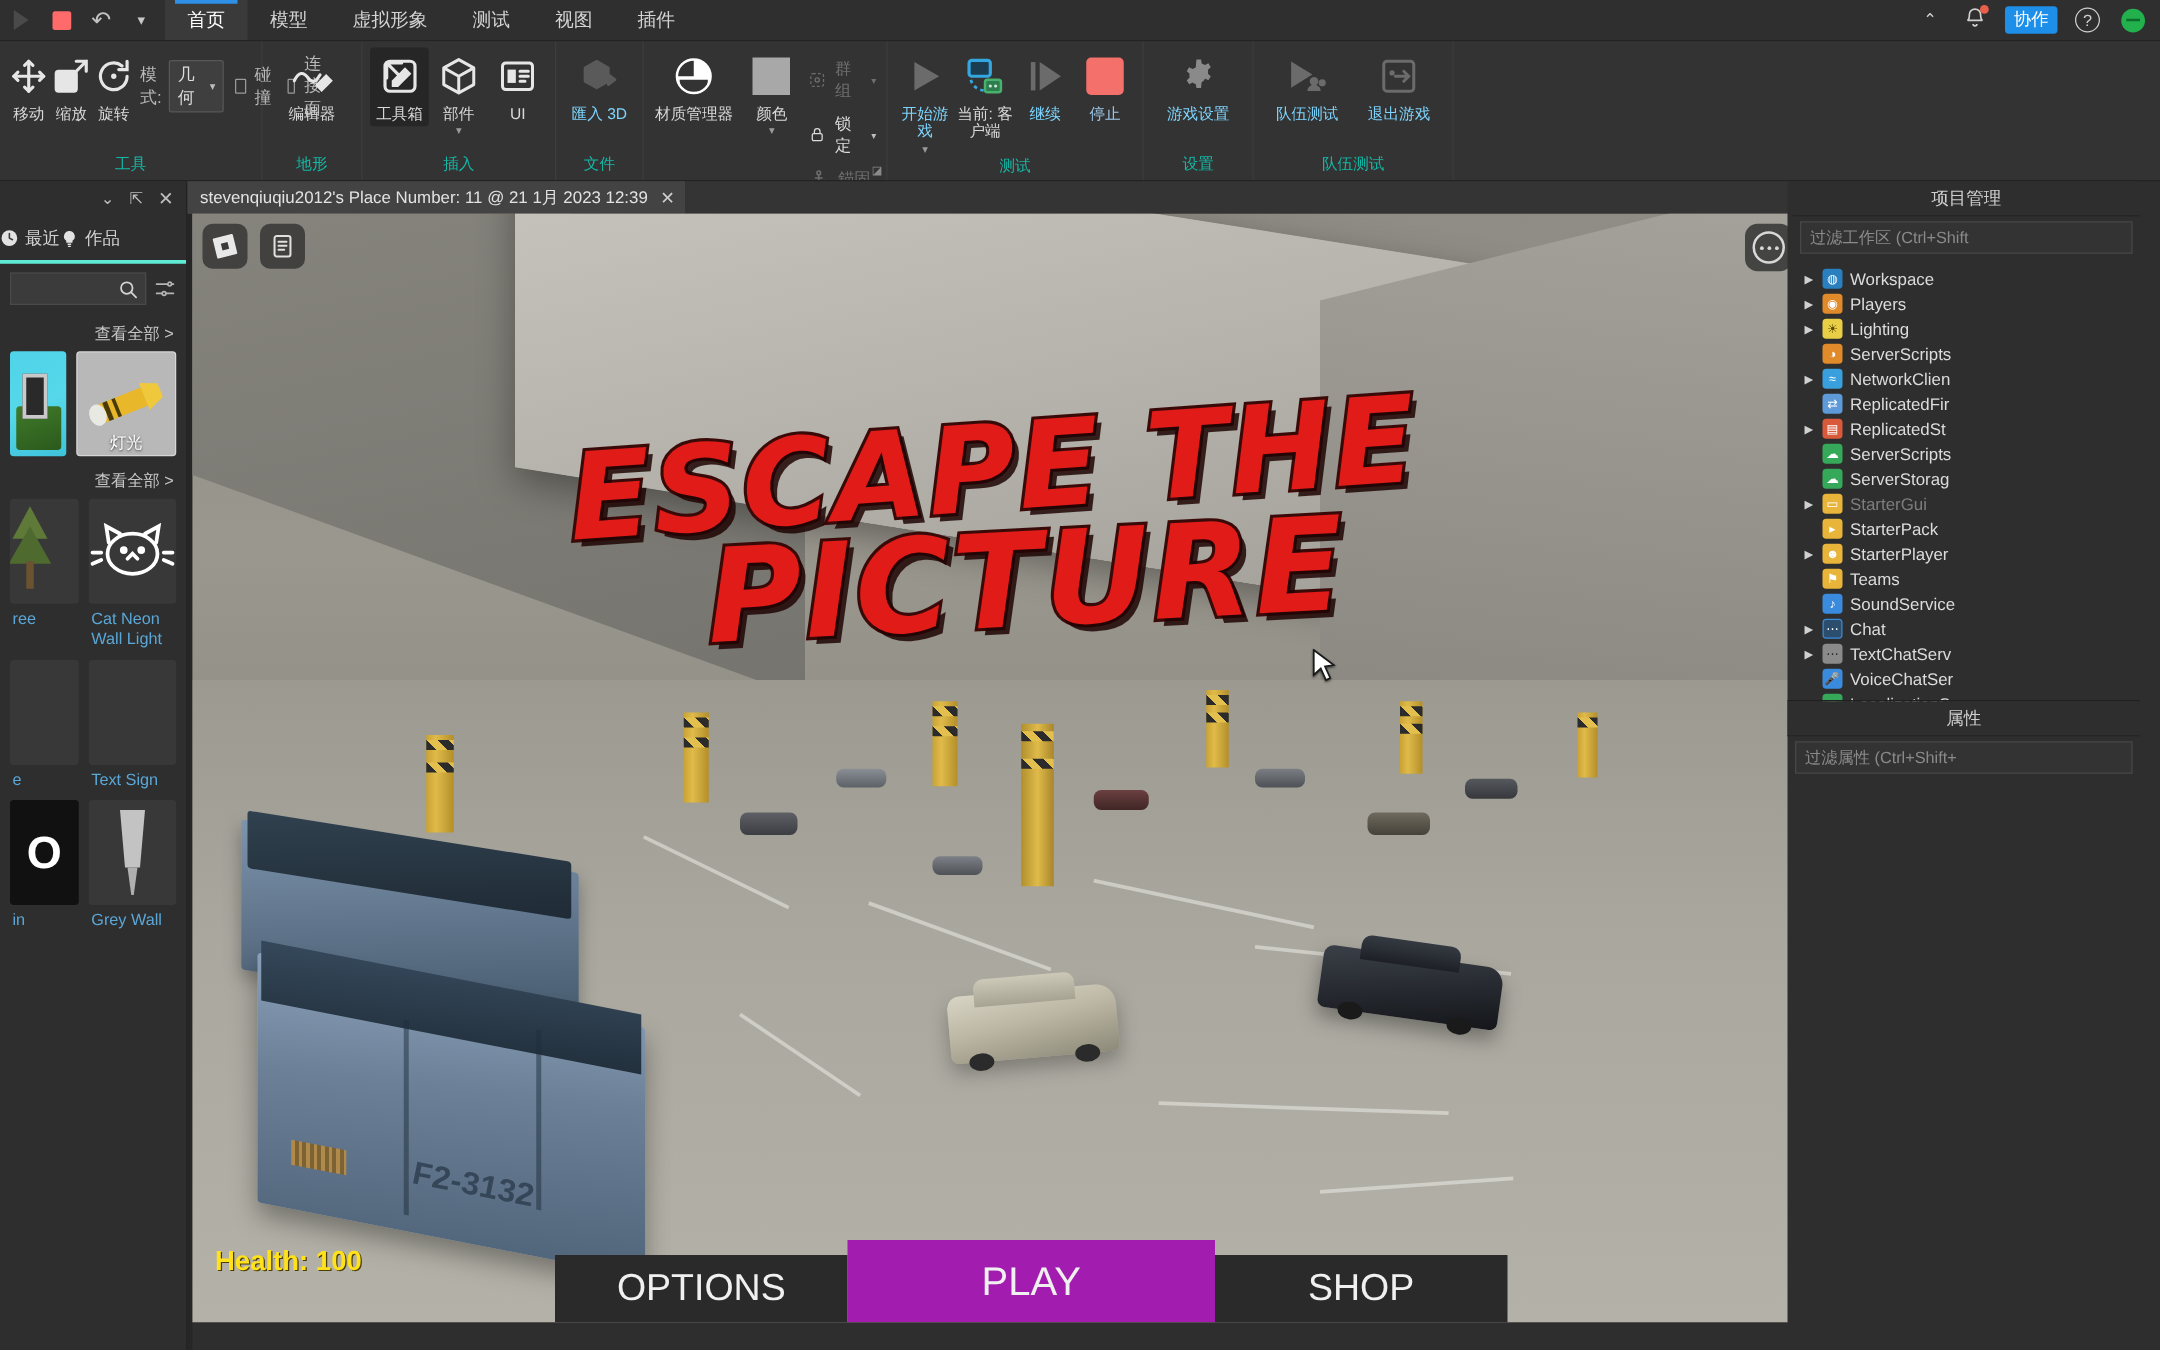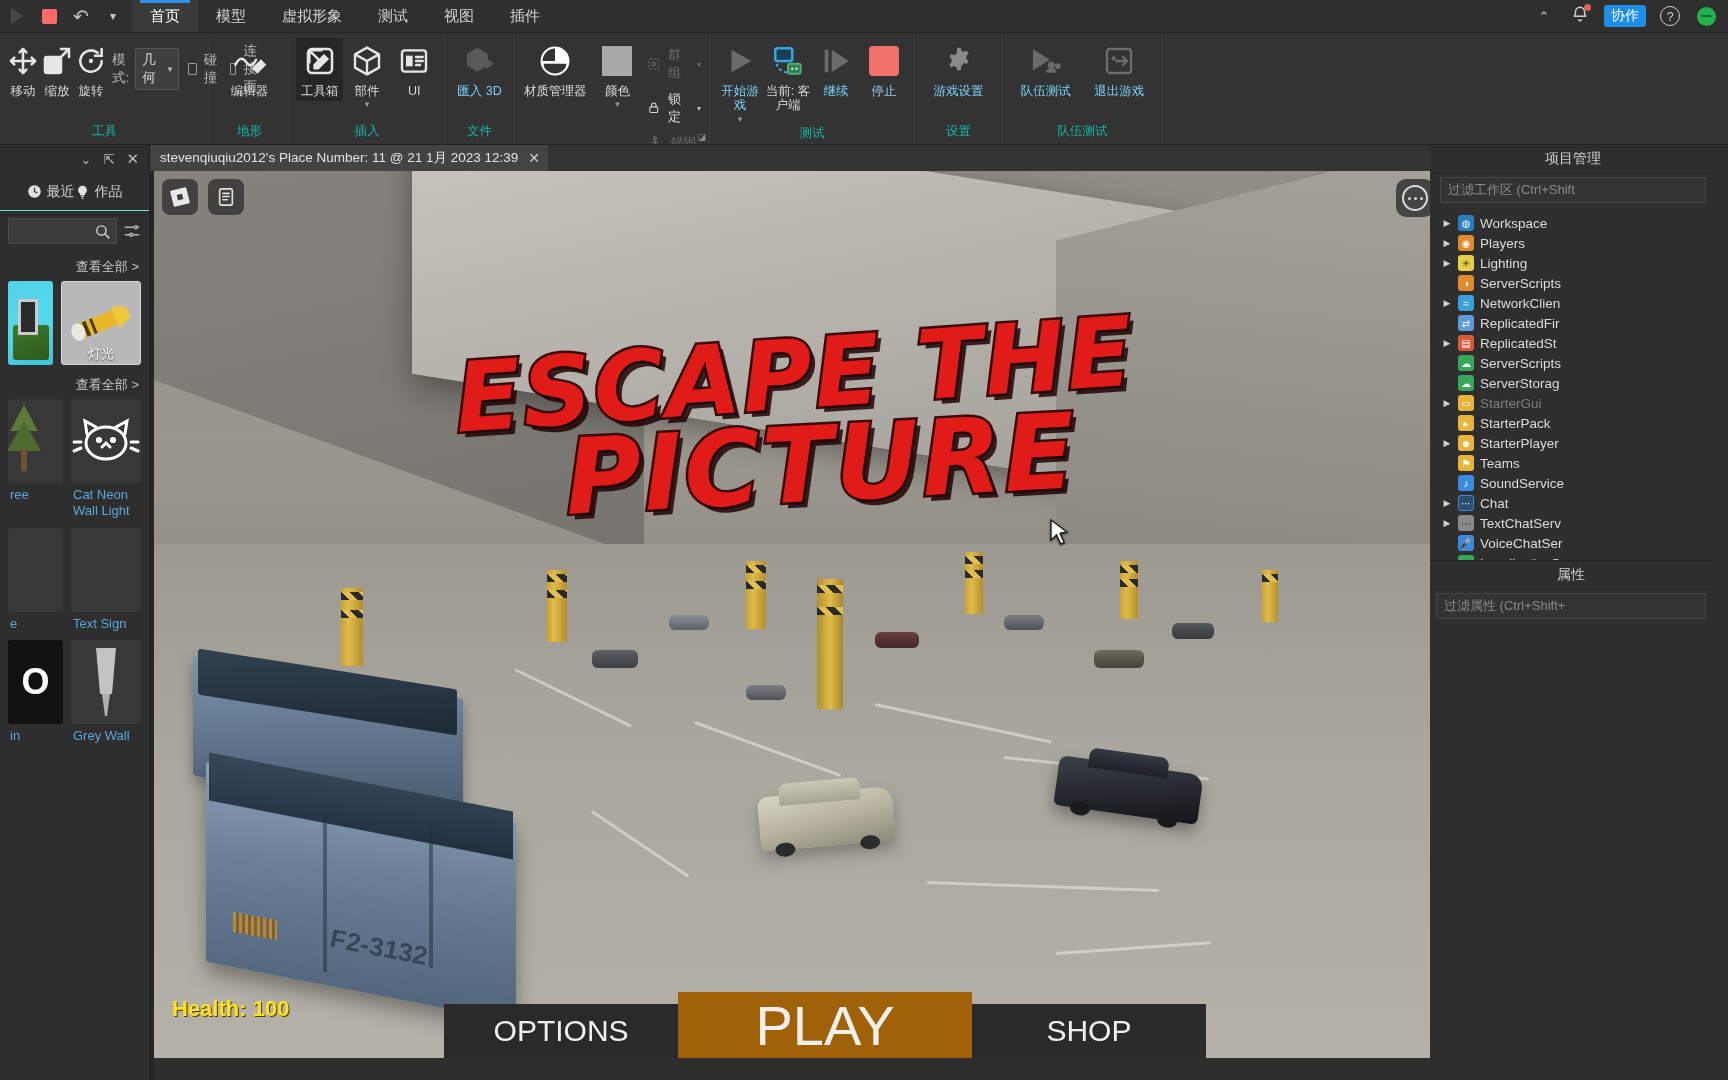--- a/index.html
+++ b/index.html
@@ -75,21 +75,21 @@
   .small-row { display: flex; align-items: center; gap: 7px; font-size: 13px; color: #8a8a8a; padding: 2px 2px; }
   .small-col { display: flex; flex-direction: column; gap: 4px; padding-top: 6px; }
   .expander { position: absolute; right: 3px; bottom: 2px; font-size: 9px; color: #8a8a8a; }
 
   
   .toolbox {
     position: absolute; top: 145px; left: 0; width: 150px; bottom: 0;
     background: #2e2e2e; border-right: 1px solid #202020; overflow: hidden;
   }
   .tb-head { height: 28px; display: flex; align-items: center; justify-content: flex-end; gap: 12px; padding-right: 10px; color: #bdbdbd; font-size: 14px; }
-  .tb-tabs { height: 38px; display: flex; align-items: center; justify-content: center; border-bottom: 1px solid #5eead4; }
+  .tb-tabs { height: 38px; display: flex; align-items: center; justify-content: flex-start; border-bottom: 3px solid #5eead4; }
   .tb-tab { display: flex; align-items: center; gap: 5px; font-size: 14px; color: #d2d2d2; }
   .tb-search { height: 40px; display: flex; align-items: center; gap: 6px; padding: 0 8px; }
   .tb-input { flex: 1; height: 26px; background: #3b3b3b; border: 1px solid #4a4a4a; display: flex; align-items: center; justify-content: flex-end; padding-right: 5px; }
   .view-all { text-align: right; font-size: 13px; color: #c7c7c7; padding: 7px 10px 5px 0; }
   .grid2 { display: grid; grid-template-columns: 1fr 1fr; gap: 8px; padding: 0 8px; }
   .tile { width: 100%; }
   .thumb { width: 100%; height: 84px; border-radius: 3px; background: #3a3a3a; display: flex; align-items: center; justify-content: center; overflow: hidden; }
   .thumb.sel { background: #b8b8b8; border: 1px solid #d6d6d6; }
   .tile-lab { font-size: 13px; color: #5aa7d8; padding: 4px 2px 0 2px; line-height: 1.25; }
   .tile-lab.on-thumb { color: #e8e8e8; text-align: center; }
@@ -156,21 +156,21 @@
      filter: drop-shadow(0 1px 1px rgba(0,0,0,.6)); }
 
   
   .health {
     position: absolute; left: 18px; bottom: 36px; color: #ffe11c; font-size: 22px; font-weight: bold;
     font-family: "Liberation Sans", sans-serif; text-shadow: 1px 1px 0 #4a3d00;
   }
   .menubar { position: absolute; left: 290px; right: 236px; bottom: 0; height: 62px; display: flex; align-items: flex-end; justify-content: center; }
   .mb-item { background: #2a2a2a; color: #f0f0f0; display:flex; align-items:center; justify-content:center; }
   .mb-side { width: 255px; height: 54px; font-size: 30px; }
-  .mb-center { width: 320px; height: 66px; font-size: 56px; background:#a16207; }
+  .mb-center { width: 320px; height: 66px; font-size: 32px; background:#a21caf; }
 
   .vp-bottom { position: absolute; left: 4px; right: 4px; bottom: 0; height: 22px; background: #2e2e2e; }
 
   
   .rightcol { position: absolute; top: 145px; right: 16px; width: 282px; bottom: 0; background: #2e2e2e; }
   .panel-title { height: 28px; display: flex; align-items: center; justify-content: center; font-size: 14px; color: #cfcfcf; background: #2e2e2e; border-bottom: 1px solid #252525; }
   .filter-box { height: 26px; margin: 4px 6px; background: #333; border: 1px solid #474747; display: flex; align-items: center; padding: 0 7px; font-size: 13px; color: #8a8a8a; }
   .tree { padding: 6px 0 0 0; overflow: hidden; }
   .trow { height: 20px; display: flex; align-items: center; gap: 6px; padding-left: 8px; font-size: 13.5px; color: #dcdcdc; white-space: nowrap; }
   .trow.dim { color: #7d7d7d; }

